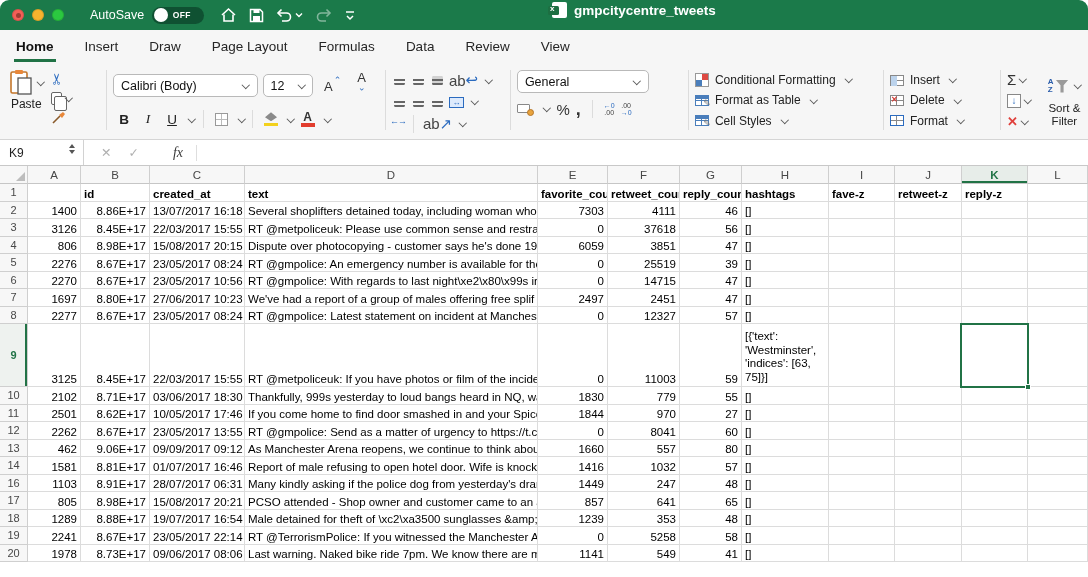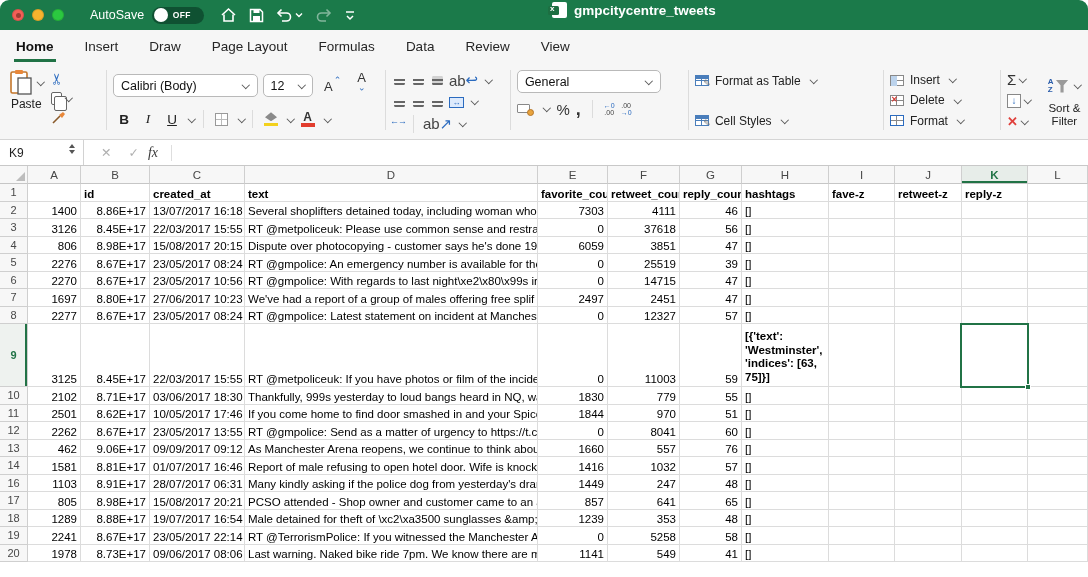--- a/index.html
+++ b/index.html
@@ -142,38 +142,38 @@
   
   #formulabar { position:absolute; top:140px; left:0; width:1088px; height:26px; background:#fff;
     border-bottom:1px solid #c8c8c8; display:flex; align-items:center; }
   #namebox { width:84px; height:100%; border-right:1px solid #d2d2d2; display:flex; align-items:center;
     padding-left:9px; font-size:12px; color:#222; position:relative; cursor:text;}
   .stepper { position:absolute; right:8px; top:4px; display:flex; flex-direction:column; gap:2px; cursor:pointer;}
   .stepper i { width:0; height:0; border-left:3.5px solid transparent; border-right:3.5px solid transparent; display:block;}
   .stepper .up { border-bottom:4.5px solid #555; }
   .stepper .dn { border-top:4.5px solid #555; }
   .fb-ic { color:#b0b0b0; font-size:12.5px; margin-left:17px; cursor:pointer;}
-  .fx { font-family:"Liberation Serif",serif; font-style:italic; font-size:14px; color:#3a3a3a; margin-left:9px; cursor:pointer;}
+  .fx { font-family:"Liberation Serif",serif; font-style:italic; font-size:14px; color:#3a3a3a; margin-left:34px; cursor:pointer;}
   .fb-sep { width:1px; height:16px; background:#dedede; margin-left:13px; }
   #formula-input { flex:1; height:100%; cursor:text; }
 
   
   #grid { position:absolute; top:166px; left:0; width:1088px; height:411px; overflow:hidden; background:#fff; }
   table { border-collapse:separate; border-spacing:0; table-layout:fixed; width:1088px; font-size:11.5px; color:#000; }
   th, td { border-right:1px solid #dcdcdc; border-bottom:1px solid #dcdcdc; overflow:hidden;
     white-space:nowrap; vertical-align:bottom; padding:0 3px 1px; font-weight:400; }
   thead th { background:#f7f7f7; border-right-color:#cfcfcf; border-bottom-color:#c6c6c6;
     color:#474747; font-size:11.5px; text-align:center; vertical-align:middle; height:18px; padding:0; cursor:pointer;}
   tbody th { background:#f7f7f7; border-right-color:#cfcfcf; border-bottom-color:#cfcfcf;
     color:#474747; font-size:11px; text-align:center; vertical-align:middle; padding:0; cursor:pointer;}
   tr.r { height:17.5px; }
   tr.tall { height:63px; }
   td.num { text-align:right; }
   tr.hdr td { font-weight:700; }
-  td.wrapcell { white-space:normal; word-wrap:break-word; line-height:13.5px; padding-bottom:2px;font-weight:bold;}
+  td.wrapcell { white-space:normal; word-wrap:break-word; line-height:13.5px; padding-bottom:2px;}
   th.selcol { background:#e7ede9; color:#217346; box-shadow:inset 0 -2px 0 #217346; font-weight:600;}
   th.selrow { background:#eef2ef; color:#217346; box-shadow:inset -2px 0 0 #217346; font-weight:600;}
   #corner { position:relative; }
   #corner::after { content:""; position:absolute; right:2px; bottom:2px; width:0; height:0;
     border-bottom:9px solid #bdbdbd; border-left:9px solid transparent; }
   #sel-overlay { position:absolute; left:960px; top:157px; width:69px; height:65px;
     border:2px solid #217346; pointer-events:auto; cursor:cell;}
   #sel-handle { position:absolute; right:-4px; bottom:-4px; width:6px; height:6px; background:#217346; border:1px solid #fff; }
   td { cursor:cell; }
 </style>
@@ -340,21 +340,21 @@
       <span class="indent-ic"><span class="lines"></span><span class="ar">→</span></span>
       <span class="minisep"></span>
       <span class="orient-ic">ab<span class="blue">↗</span></span>
         <span class="chv"></span>
     </div>
   </div>
 
   <div class="vsep"></div>
 
   <div class="grp g-num">
-    <span class="combo" style="width:144px">
+    <span class="combo" style="width:132px">
       <span>General</span>
         <span class="chv"></span>
     </span>
     <div class="num-row">
       <span class="acct-ic">
           <span class="bill"></span>
           <span class="coin"></span>
         </span>
         <span class="chv"></span>
       <span class="pct">%</span>
@@ -367,20 +367,25 @@
       <span class="dec">
         <span>.00</span>
           <span class="blue">→0</span>
       </span>
     </div>
   </div>
 
   <div class="vsep"></div>
 
   <div class="grp g-styles">
+    <div class="stackbtn">
+      <span class="cf-ic"></span>
+      <span class="lbl">Conditional Formatting</span>
+        <span class="chv"></span>
+    </div>
     <div class="stackbtn">
       <span class="tbl-ic">
           <span class="pencil">✎</span>
         </span>
       <span class="lbl">Format as Table</span>
         <span class="chv"></span>
     </div>
     <div class="stackbtn">
       <span class="tbl-ic">
           <span class="pencil">✎</span>
@@ -643,21 +648,21 @@
           <td></td>
         </tr>
         <tr class="r">
           <th>11</th>
           <td class="num">2501</td>
           <td class="num">8.62E+17</td>
           <td class="num">10/05/2017 17:46</td>
           <td>If you come home to find door smashed in and your Spice,</td>
           <td class="num">1844</td>
           <td class="num">970</td>
-          <td class="num">51</td>
+          <td class="num">27</td>
           <td>[]</td>
           <td></td>
           <td></td>
           <td></td>
           <td></td>
         </tr>
         <tr class="r">
           <th>12</th>
           <td class="num">2262</td>
           <td class="num">8.67E+17</td>
@@ -673,21 +678,21 @@
           <td></td>
         </tr>
         <tr class="r">
           <th>13</th>
           <td class="num">462</td>
           <td class="num">9.06E+17</td>
           <td class="num">09/09/2017 09:12</td>
           <td>As Manchester Arena reopens, we continue to think about</td>
           <td class="num">1660</td>
           <td class="num">557</td>
-          <td class="num">76</td>
+          <td class="num">80</td>
           <td>[]</td>
           <td></td>
           <td></td>
           <td></td>
           <td></td>
         </tr>
         <tr class="r">
           <th>14</th>
           <td class="num">1581</td>
           <td class="num">8.81E+17</td>

